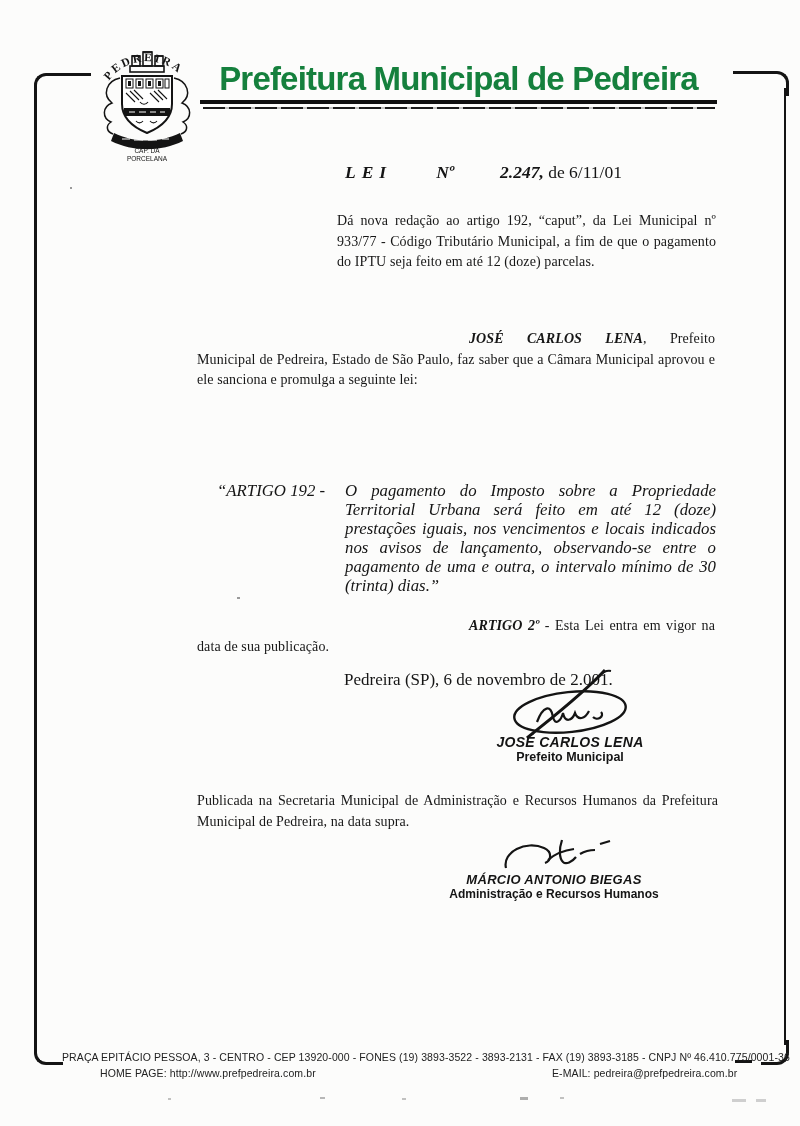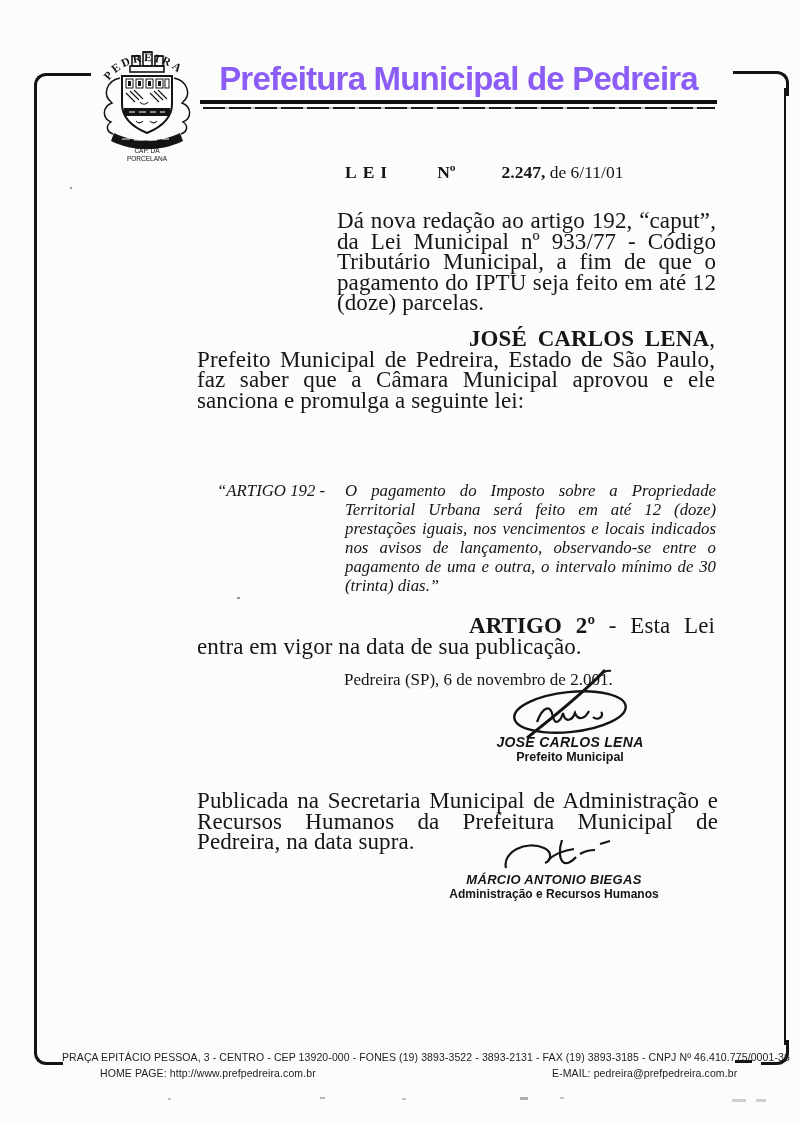--- a/index.html
+++ b/index.html
@@ -18,38 +18,38 @@
   .fr-tr { left:733px; top:71px; width:53px; height:22px; border-right-width:3px; border-top-width:3px; border-top-right-radius:12px; }
   .fr-right { left:784px; top:88px; width:2px; height:957px; background:#141414; }
   .fr-br { left:761px; top:1040px; width:25px; height:22px; border-right-width:3px; border-bottom-width:3px; border-bottom-right-radius:12px; }
   .fr-dash { left:735px; top:1060px; width:17px; height:3px; background:#141414; }
 
   
   .crest { left:82px; top:36px; width:130px; height:130px; }
   .title {
     left:200px; top:60px; width:517px; text-align:center;
     font-family:"Liberation Sans","DejaVu Sans",sans-serif;
-    font-weight:bold; font-size:33px; letter-spacing:-0.8px; color:#8b5cf6;
+    font-weight:bold; font-size:33px; letter-spacing:-0.8px; color:#15803d;
     white-space:nowrap;
   }
   .rule1 { left:200px; top:100px; width:517px; height:4px; background:#101010; }
   .rule2 { left:203px; top:107px; width:512px; height:2px;
     background:repeating-linear-gradient(90deg,#1a1a1a 0 22px, rgba(26,26,26,.25) 22px 26px); }
   .subtitle {
     left:200px; top:111px; width:517px; text-align:center;
     font-family:"Liberation Sans","DejaVu Sans",sans-serif;
     font-size:13px; letter-spacing:1.2px; color:#2a2a2a;
   }
 
   
   .lei-head { left:345px; top:162px; font-size:17.5px; white-space:nowrap; }
   .lei-head .sp1 { letter-spacing:6px; margin-right:44px; }
   .lei-head .sp2 { margin-right:46px; }
-  .b-i { font-weight:bold; }
-  .body-text { font-size:23px; line-height:20.5px; text-align:justify; letter-spacing:0.1px; color:#161616; }
+  .b-i { font-weight:bold; font-style:italic; }
+  .body-text { font-size:14px; line-height:20.5px; text-align:justify; letter-spacing:0.1px; color:#161616; }
   .summary { left:337px; top:211px; width:379px; }
   .preamble { left:197px; top:329px; width:518px; text-indent:272px; }
   .article1 { left:197px; top:404px; width:518px; text-indent:272px; }
   .article2 { left:197px; top:616px; width:518px; text-indent:272px; }
   .quote { left:217px; top:482px; width:499px; display:flex; font-style:italic; font-size:16.8px; line-height:18.9px; }
   .quote-label { width:128px; flex:0 0 128px; }
   .quote-body { flex:1; text-align:justify; }
   .dateline { left:344px; top:670px; font-size:17px; }
   .publication { left:197px; top:791px; width:521px; }
 

